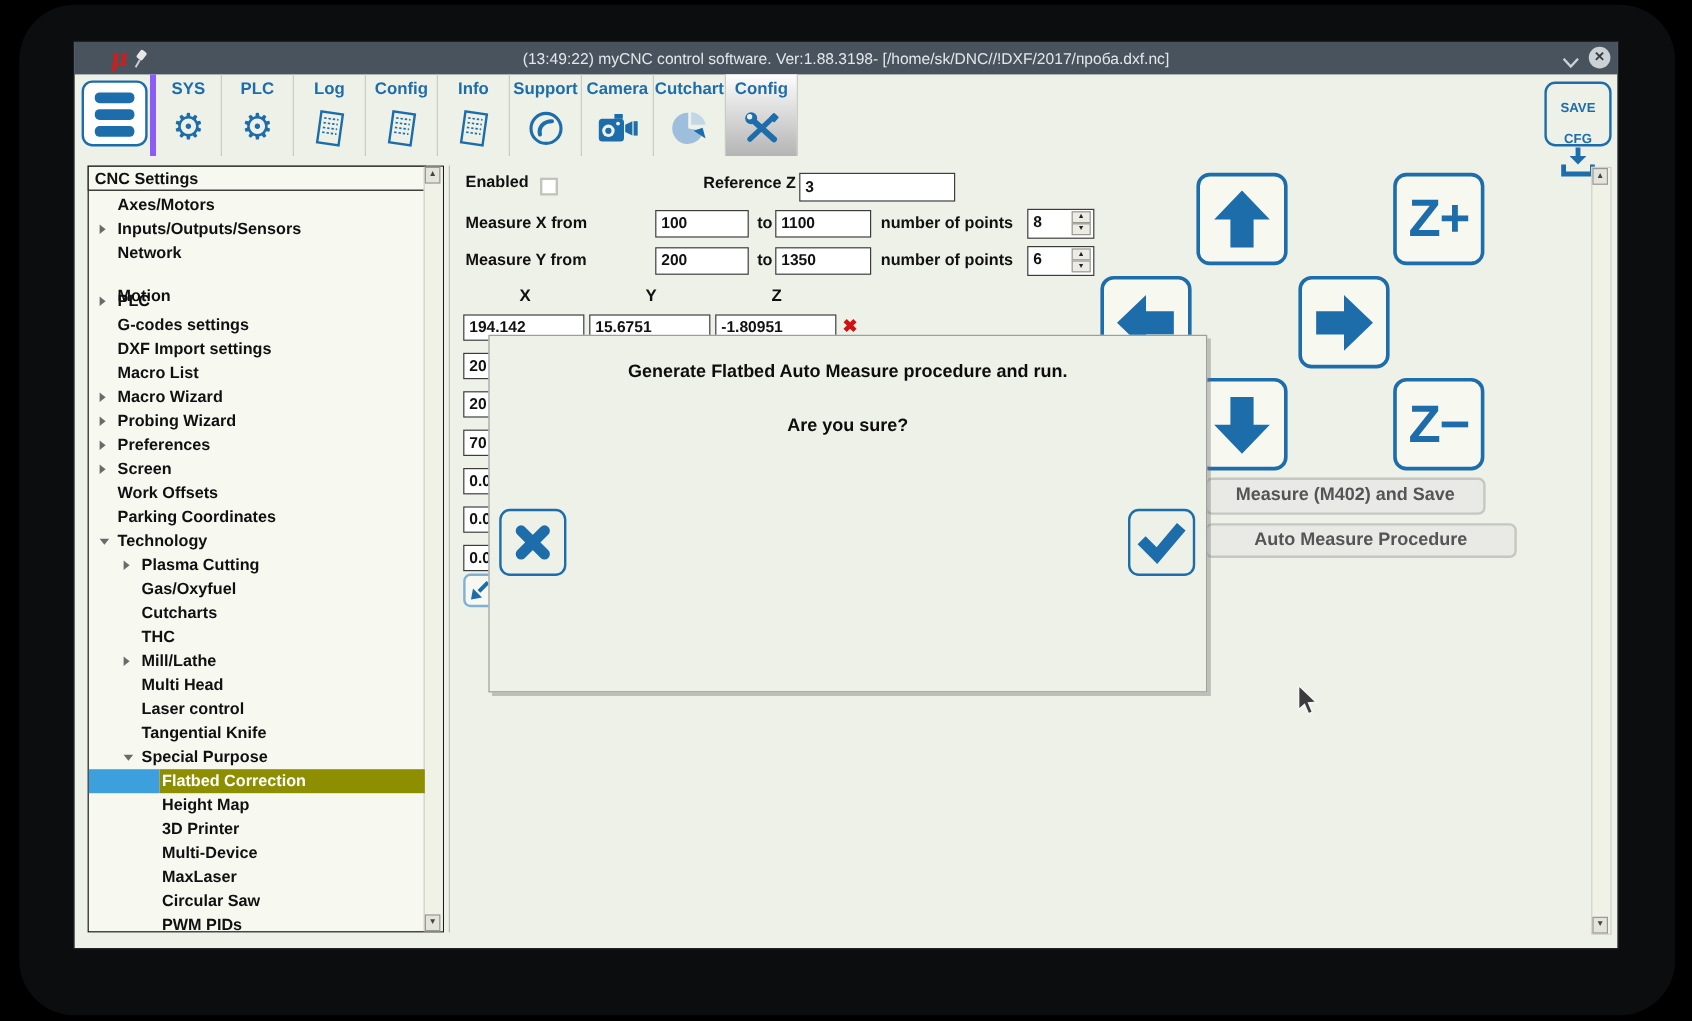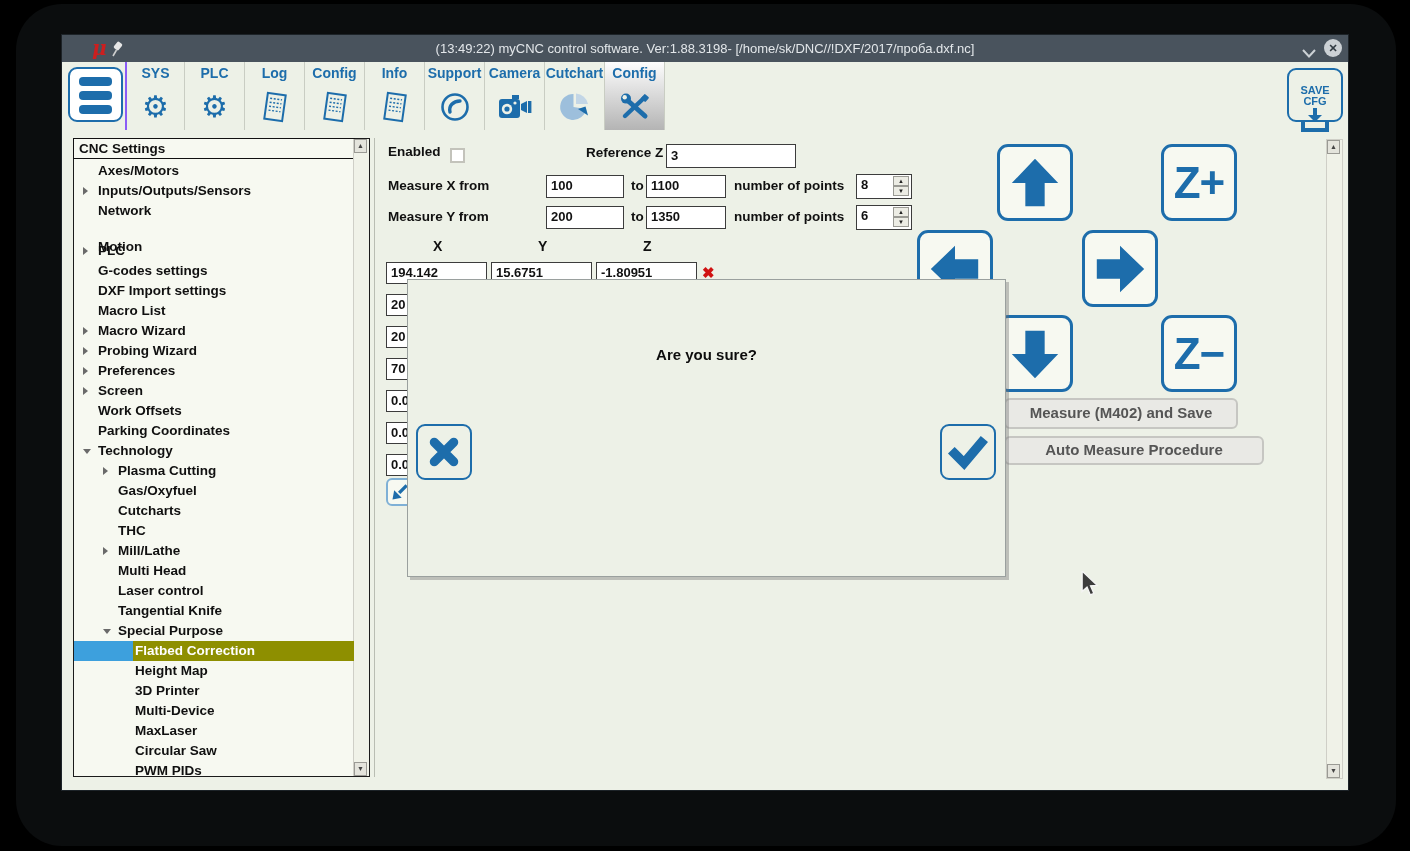--- a/index.html
+++ b/index.html
@@ -21,21 +21,21 @@
              background:#ccd1d5;color:#333c44;font-size:11px;font-weight:700;
              text-align:center;line-height:18px;}
   
   #menu-btn{position:absolute;left:6px;top:32px;width:55px;height:55px;border:2.5px solid #1d6dab;
             border-radius:9px;background:#fff;box-sizing:border-box;}
   #menu-btn .bar{width:33px;height:9px;border-radius:4px;background:#1d6dab;margin:5px auto 0;}
   #menu-btn .bar:first-child{margin-top:8px;}
   #tabs{position:absolute;left:63px;top:27px;height:68px;display:flex;}
   .tab{width:60px;height:68px;box-sizing:border-box;border-right:1px solid #c9cdc3;
        position:relative;text-align:center;}
-  .tab:first-child{border-left:2px solid #8b5cf6;}
+  .tab:first-child{border-left:5px solid #8b5cf6;}
   .tab.active{background:linear-gradient(#fdfdfd,#b4b4b4);}
   .tab-label{color:#1d6dab;font-weight:700;font-size:14px;margin-top:3px;}
   .tab-icon{position:absolute;left:0;right:0;top:25px;height:40px;
             display:flex;align-items:center;justify-content:center;}
   .gear-glyph{font-size:30px;line-height:1;color:#1d6dab;}
   #savecfg{position:absolute;left:1225px;top:33px;width:56px;height:54px;border:2.5px solid #1d6dab;
            border-radius:9px;box-sizing:border-box;text-align:center;}
   #savecfg .t{color:#1d6dab;font-size:11px;font-weight:700;line-height:11px;margin-top:15px;}
   
   #treepanel{position:absolute;left:11px;top:103px;width:297px;height:639px;
@@ -225,21 +225,21 @@
             <line x1="26" y1="7" x2="7" y2="25" stroke="#1d6dab" stroke-width="4.4" stroke-linecap="round"></line>
             <circle cx="8" cy="7.6" r="5" fill="#1d6dab"></circle>
             <circle cx="6.7" cy="6.3" r="2.2" fill="#edf1e7"></circle>
             <rect x="24" y="4" width="6" height="6" rx="1" fill="#1d6dab" transform="rotate(42 27 7)"></rect>
           </svg>
         </div>
       </div>
     </div>
   <div id="savecfg">
     <div class="t">SAVE</div>
-    <div class="t" style="margin-top:0;">CFG</div>
+    <div class="t" style="margin-top:15px;">CFG</div>
     <div>
       <svg width="32" height="26" viewBox="0 0 32 26">
         <path d="M16 1 v11" stroke="#1d6dab" stroke-width="4" fill="none"></path>
         <path d="M9 8 l7 7 7-7 z" fill="#1d6dab"></path>
         <path d="M4 15 v8 h24 v-8" stroke="#1d6dab" stroke-width="4" fill="none"></path>
       </svg>
     </div>
   </div>
 
   <div id="treepanel">
@@ -459,20 +459,21 @@
 
   <div class="graybtn" style="left:942px;top:363px;width:234px;">Measure (M402) and Save</div>
   <div class="graybtn" style="left:942px;top:401px;width:260px;height:29px;line-height:24px;">Auto Measure Procedure</div>
 
   <div class="scrolltrack" style="left:1264px;top:104px;width:15px;height:638px;border:1px solid #cfcfc7;">
     <div class="sarrow" style="left:0;top:0;">▲</div>
     <div class="sarrow" style="left:0;bottom:0;">▼</div>
   </div>
 
   <div id="dialog">
+    <div class="dline" style="top:21px;">Generate Flatbed Auto Measure procedure and run.</div>
     <div class="dline" style="top:66px;">Are you sure?</div>
     <div class="dlgbtn" style="left:8px;top:144px;">
       <svg width="42" height="42" viewBox="0 0 56 56">
         <path d="M15 15 L41 41 M41 15 L15 41" stroke="#1d6dab" stroke-width="12" stroke-linecap="round" fill="none"></path>
       </svg>
     </div>
     <div class="dlgbtn" style="left:532px;top:144px;">
       <svg width="44" height="44" viewBox="0 0 56 56">
         <path d="M11 30 L23 42 L45 16" stroke="#1d6dab" stroke-width="12" stroke-linecap="square" fill="none"></path>
       </svg>

